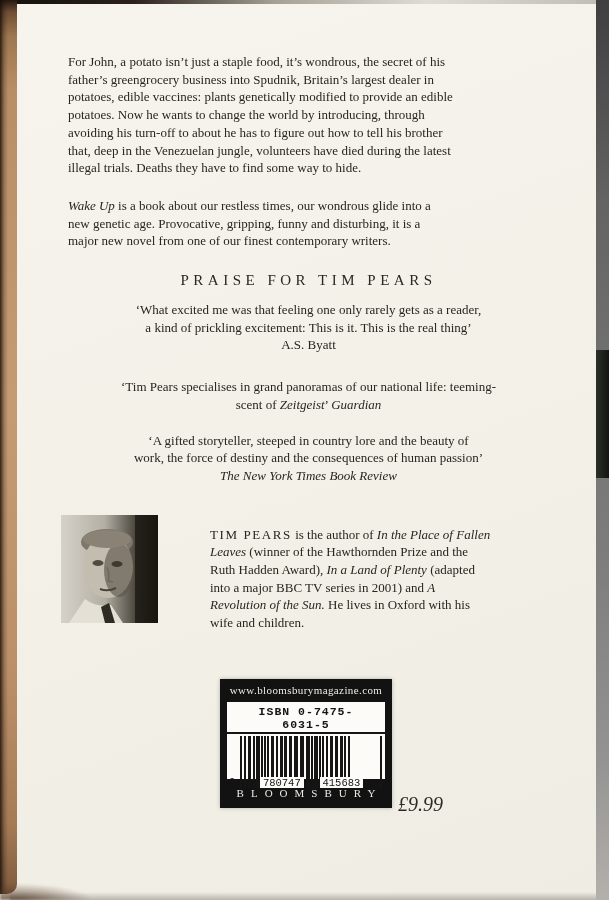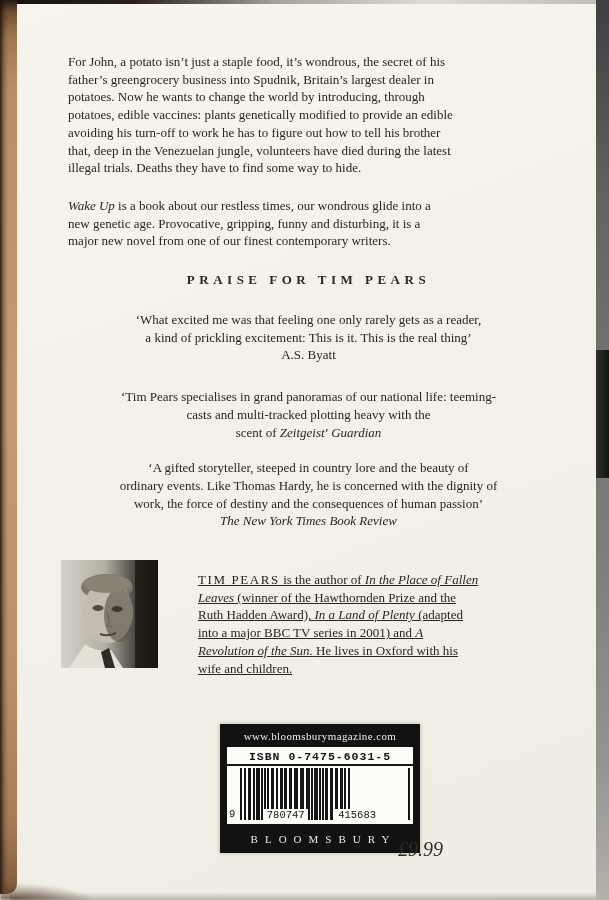--- a/index.html
+++ b/index.html
@@ -38,34 +38,34 @@
     background:radial-gradient(ellipse at 18% 100%, rgba(78,54,35,.8), rgba(78,54,35,0) 72%);
     filter:blur(1px);
   }
   
   .content{position:absolute;left:18px;right:16px;top:0;bottom:0;padding:53px 44px 0 50px;z-index:1;}
   .tline{white-space:nowrap;line-height:17.7px;font-size:13px;}
   em{font-style:italic;}
   .sc{letter-spacing:1.6px;}
   .summary{margin-top:20px;}
   .praise-heading{
-    margin:22px 0 0 0;font-weight:bold;font-size:13px;line-height:16px;
+    margin:22px 0 0 0;font-weight:normal;font-size:15px;line-height:16px;
     text-align:center;letter-spacing:4.5px;color:#2b2722;
   }
   .quote .tline{text-align:center;}
-  .q1{margin-top:23px;font-family:Liberation Serif, serif;} .q2{margin-top:24px;} .q3{margin-top:18px;}
+  .q1{margin-top:13px;font-family:Liberation Serif, serif;} .q2{margin-top:24px;} .q3{margin-top:18px;}
   
   .author{display:flex;margin-top:30px;}
   .photo{width:97px;height:108px;margin-left:-7px;flex:none;background:#888;}
   .photo svg{display:block;width:100%;height:100%;}
-  .bio{margin-left:40px;padding-top:11px;text-decoration:underline;}
+  .bio{margin-left:52px;padding-top:11px;}
   
   .barcode-row{position:relative;display:flex;margin-top:47px;}
   .spacer{width:152px;flex:none;}
-  .bbox{width:200px;flex:none;background:#121212;box-shadow:0 0 4px rgba(0,0,0,.25);}
+  .bbox{width:172px;flex:none;background:#121212;box-shadow:0 0 4px rgba(0,0,0,.25);}
   .burl{height:23px;display:flex;align-items:center;justify-content:center;
         color:#efece5;font-size:11px;letter-spacing:.4px;}
   .bpanel{background:#fcfbf8;margin:0 7px;height:77px;position:relative;}
   .bisbn{font-family:"Liberation Mono","DejaVu Sans Mono",monospace;font-size:11.5px;
          font-weight:bold;letter-spacing:1px;text-align:center;color:#151515;
          padding:3px 13px 1px;border-bottom:2px solid #161616;}
   .bars-row{display:flex;height:52px;padding:2px 3px 0 2px;}
   .digit9{font-family:"Liberation Mono","DejaVu Sans Mono",monospace;font-size:10.5px;
           color:#151515;align-self:flex-end;width:11px;flex:none;}
   .bars{position:relative;flex:1;height:100%;overflow:hidden;font-size:0;}
@@ -81,50 +81,48 @@
 </head>
 <body>
 
 <div class="page">
 
   <div class="content">
 
     <section class="synopsis">
         <div class="tline"><span>For John, a potato isn’t just a staple food, it’s wondrous, the secret of his</span></div>
         <div class="tline"><span>father’s greengrocery business into Spudnik, Britain’s largest dealer in</span></div>
+        <div class="tline"><span>potatoes, edible vaccines: plants genetically modified to provide an edible</span></div>
         <div class="tline"><span>potatoes. Now he wants to change the world by introducing, through</span></div>
-        <div class="tline"><span>potatoes, edible vaccines: plants genetically modified to provide an edible</span></div>
-        <div class="tline"><span>avoiding his turn-off to work he has to figure out how to tell his brother</span></div>
+        <div class="tline"><span>avoiding his turn-off to about he has to figure out how to tell his brother</span></div>
         <div class="tline"><span>that, deep in the Venezuelan jungle, volunteers have died during the latest</span></div>
         <div class="tline"><span>illegal trials. Deaths they have to find some way to hide.</span></div>
       </section>
 
     <section class="summary">
         <div class="tline"><em>Wake Up</em><span> is a book about our restless times, our wondrous glide into a</span></div>
         <div class="tline"><span>new genetic age. Provocative, gripping, funny and disturbing, it is a</span></div>
         <div class="tline"><span>major new novel from one of our finest contemporary writers.</span></div>
       </section>
 
     <h2 class="praise-heading">PRAISE FOR TIM PEARS</h2>
 
     <blockquote class="quote q1">
         <div class="tline"><span>‘What excited me was that feeling one only rarely gets as a reader,</span></div>
         <div class="tline"><span>a kind of prickling excitement: This is it. This is the real thing’</span></div>
         <div class="tline"><span>A.S. Byatt</span></div>
       </blockquote>
 
     <blockquote class="quote q2">
         <div class="tline"><span>‘Tim Pears specialises in grand panoramas of our national life: teeming-</span></div>
-        <div class="tline"><span>casts and multi-tracked plotting heavy with the</span></div>
         <div class="tline"><span>scent of </span><em>Zeitgeist</em><span>’ </span><em>Guardian</em></div>
       </blockquote>
 
     <blockquote class="quote q3">
         <div class="tline"><span>‘A gifted storyteller, steeped in country lore and the beauty of</span></div>
-        <div class="tline"><span>ordinary events. Like Thomas Hardy, he is concerned with the dignity of</span></div>
         <div class="tline"><span>work, the force of destiny and the consequences of human passion’</span></div>
         <div class="tline"><em>The New York Times Book Review</em></div>
       </blockquote>
 
     <section class="author">
       <div class="photo">
         <svg viewBox="0 0 97 108" preserveAspectRatio="none">
           <defs>
             <linearGradient id="pbg" x1="0" y1="0" x2="1" y2="0">
               <stop offset="0" stop-color="#d6d2c9"></stop>

